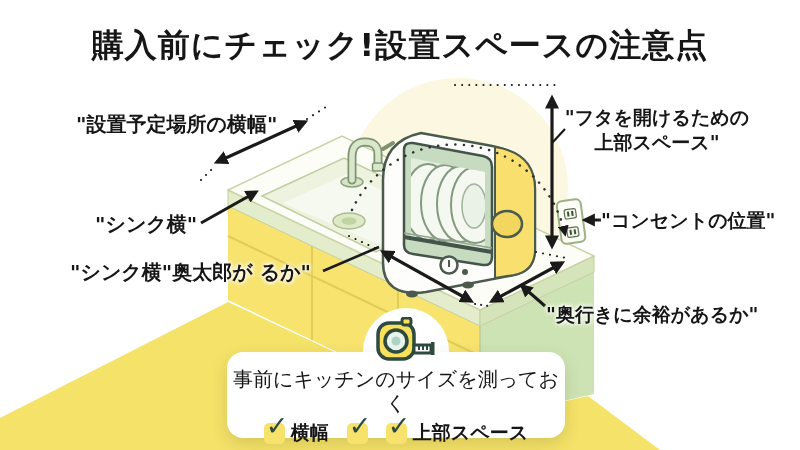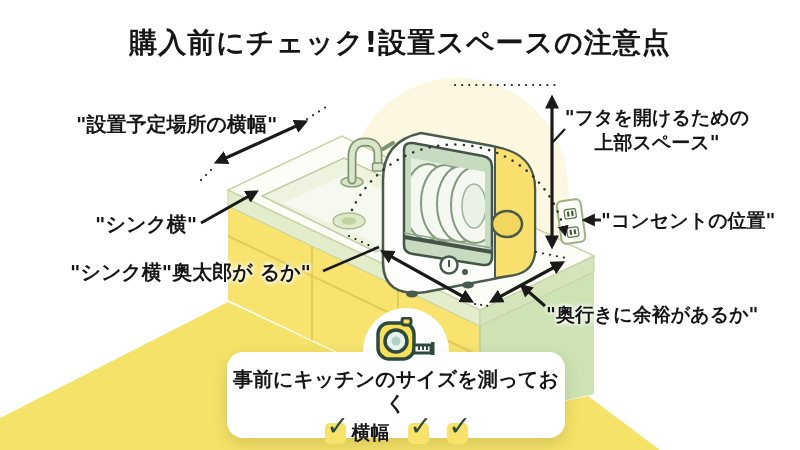--- a/index.html
+++ b/index.html
@@ -2,34 +2,34 @@
 <html><head>
 <meta charset="utf-8">
 <style>
   html,body{margin:0;padding:0;background:#fff;}
   .stage{position:relative;width:800px;height:450px;overflow:hidden;background:#ffffff;
          font-family:"DejaVu Sans",sans-serif;color:#161616;}
   .stage svg.art{position:absolute;left:0;top:0;z-index:0;}
   .lbl{position:absolute;z-index:6;font-weight:800;white-space:nowrap;
        text-shadow:0 0 4px #fff,0 0 4px #fff,0 0 6px #fff;}
   .title{position:absolute;left:0;right:0;top:24px;text-align:center;
-         font-size:28px;font-weight:800;letter-spacing:1px;z-index:6;}
+         font-size:32px;font-weight:800;letter-spacing:1px;z-index:6;}
   .l-counter-width{left:76px;top:111px;font-size:20px;}
   .l-sink-side{left:95px;top:211px;font-size:20px;}
   .l-sink-depth{left:70px;top:259px;font-size:20px;}
   .l-top-space{left:552px;top:105px;width:210px;text-align:center;
                font-size:19px;line-height:25px;white-space:normal;}
   .l-outlet{left:601px;top:208px;font-size:19px;}
   .l-depth{left:546px;top:302px;font-size:19px;}
   .bump{position:absolute;left:363px;top:308px;width:86px;height:86px;border-radius:50%;
         background:#fff;z-index:2;}
   .callout{position:absolute;left:227px;top:352px;width:338px;height:86px;border-radius:16px;
            background:#fff;box-shadow:0 6px 16px rgba(80,75,20,.18);z-index:3;
            padding-top:15px;box-sizing:border-box;}
-  .callout-heading{text-align:center;font-size:20px;font-weight:700;line-height:24px;}
+  .callout-heading{text-align:center;font-size:20px;font-weight:400;line-height:24px;}
   .check-row{margin-top:5px;display:flex;justify-content:center;align-items:center;gap:18px;}
   .check-item{display:flex;align-items:center;gap:6px;}
   .cbox{position:relative;display:inline-block;width:21px;height:21px;border-radius:5px;
         background:#F7E26B;}
   .cbox .mark{position:absolute;left:2px;top:-11px;font-size:27px;font-weight:900;
               color:#2E4A3F;line-height:1;}
   .clabel{font-size:19px;font-weight:800;font-family:Liberation Serif, serif;}
   .tape{position:absolute;left:376px;top:317px;z-index:4;}
 </style>
 </head>
@@ -173,17 +173,18 @@
       </span>
       <span class="check-item">
         <span class="cbox">
           <span class="mark">✓</span>
         </span>
       </span>
       <span class="check-item">
         <span class="cbox">
           <span class="mark">✓</span>
         </span>
+        <span class="clabel">上部スペース</span>
       </span>
     </div>
   </div>
 
 </div>
 
 </body></html>

